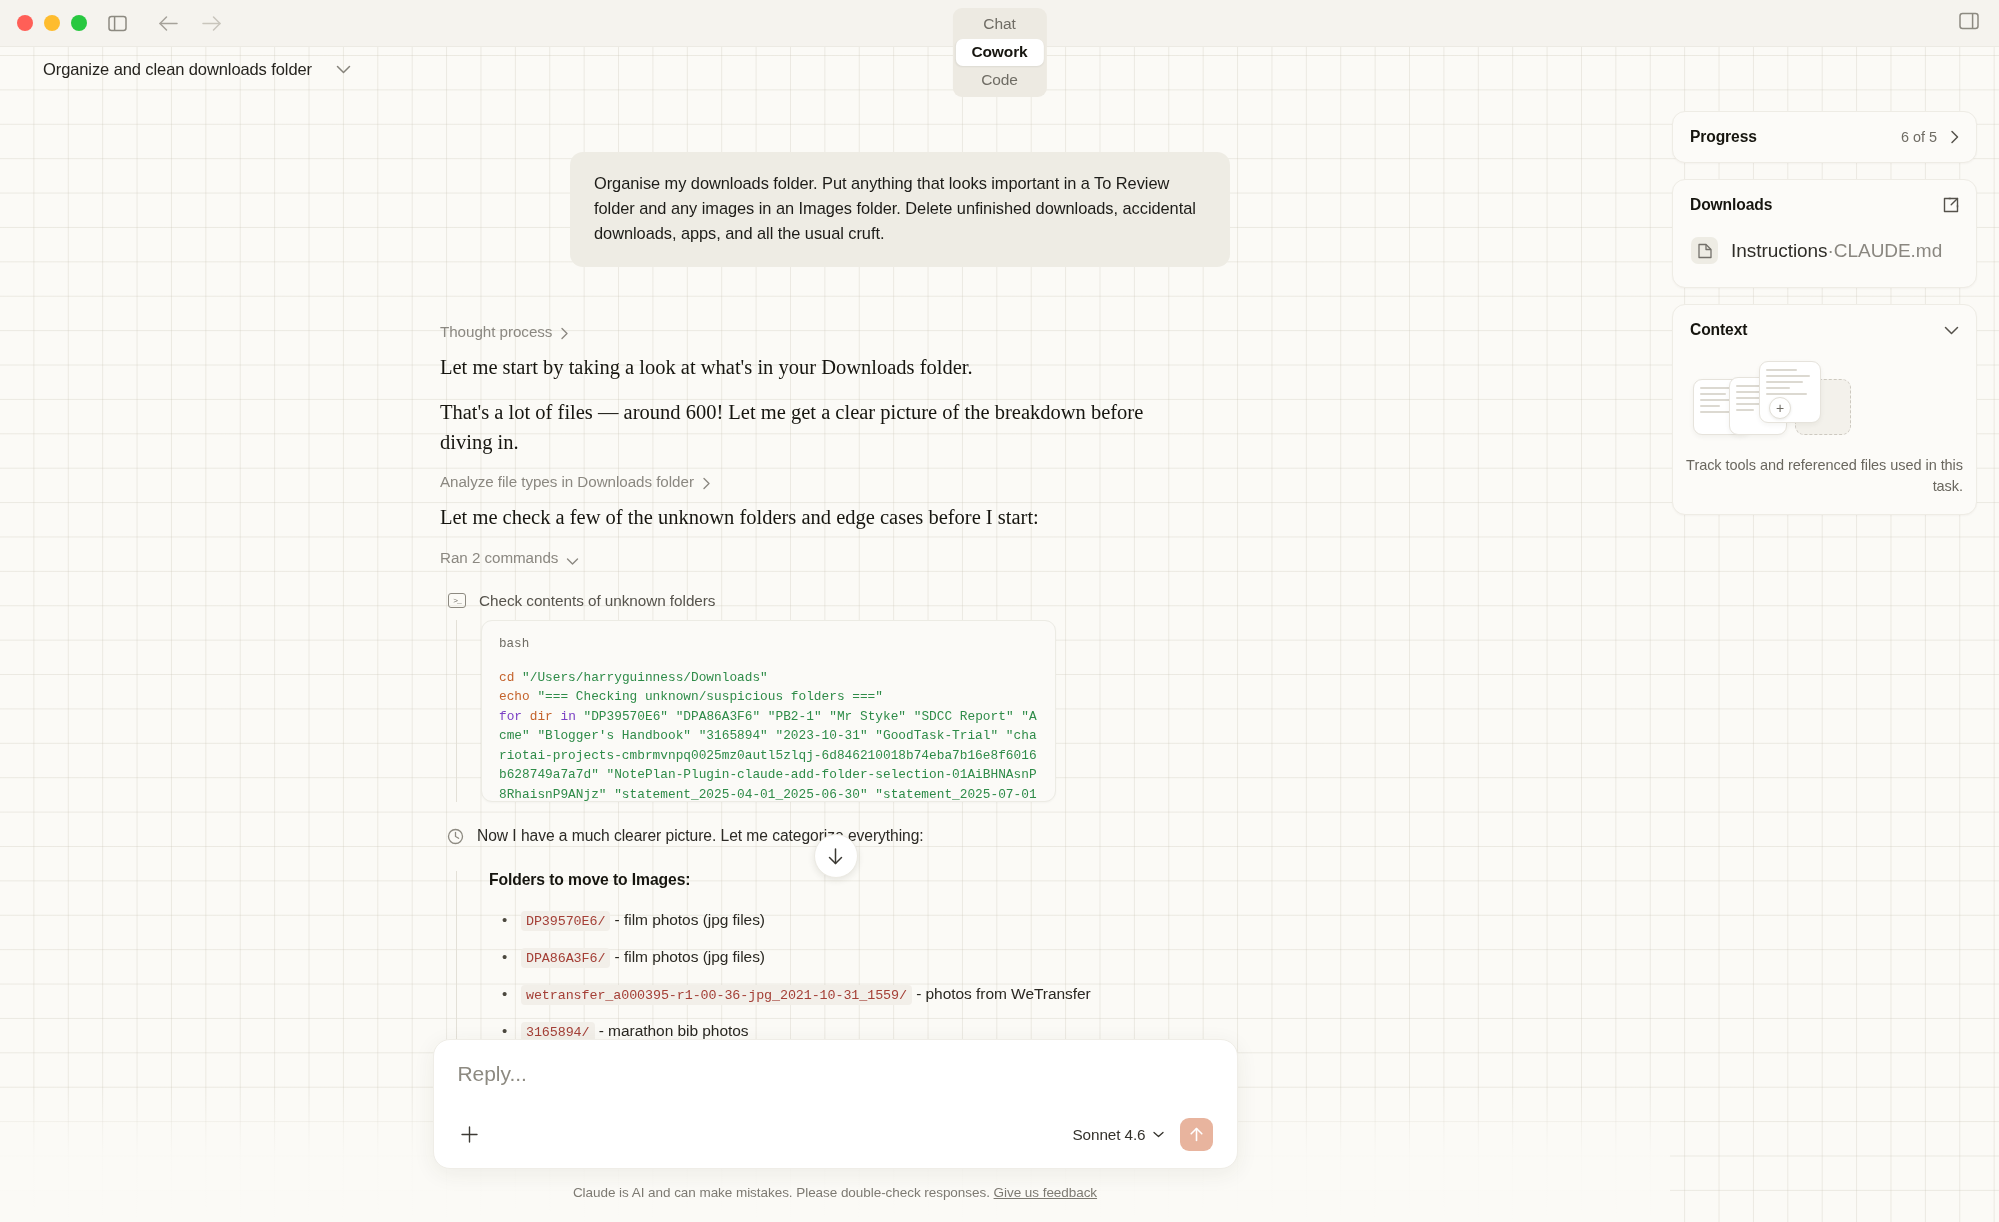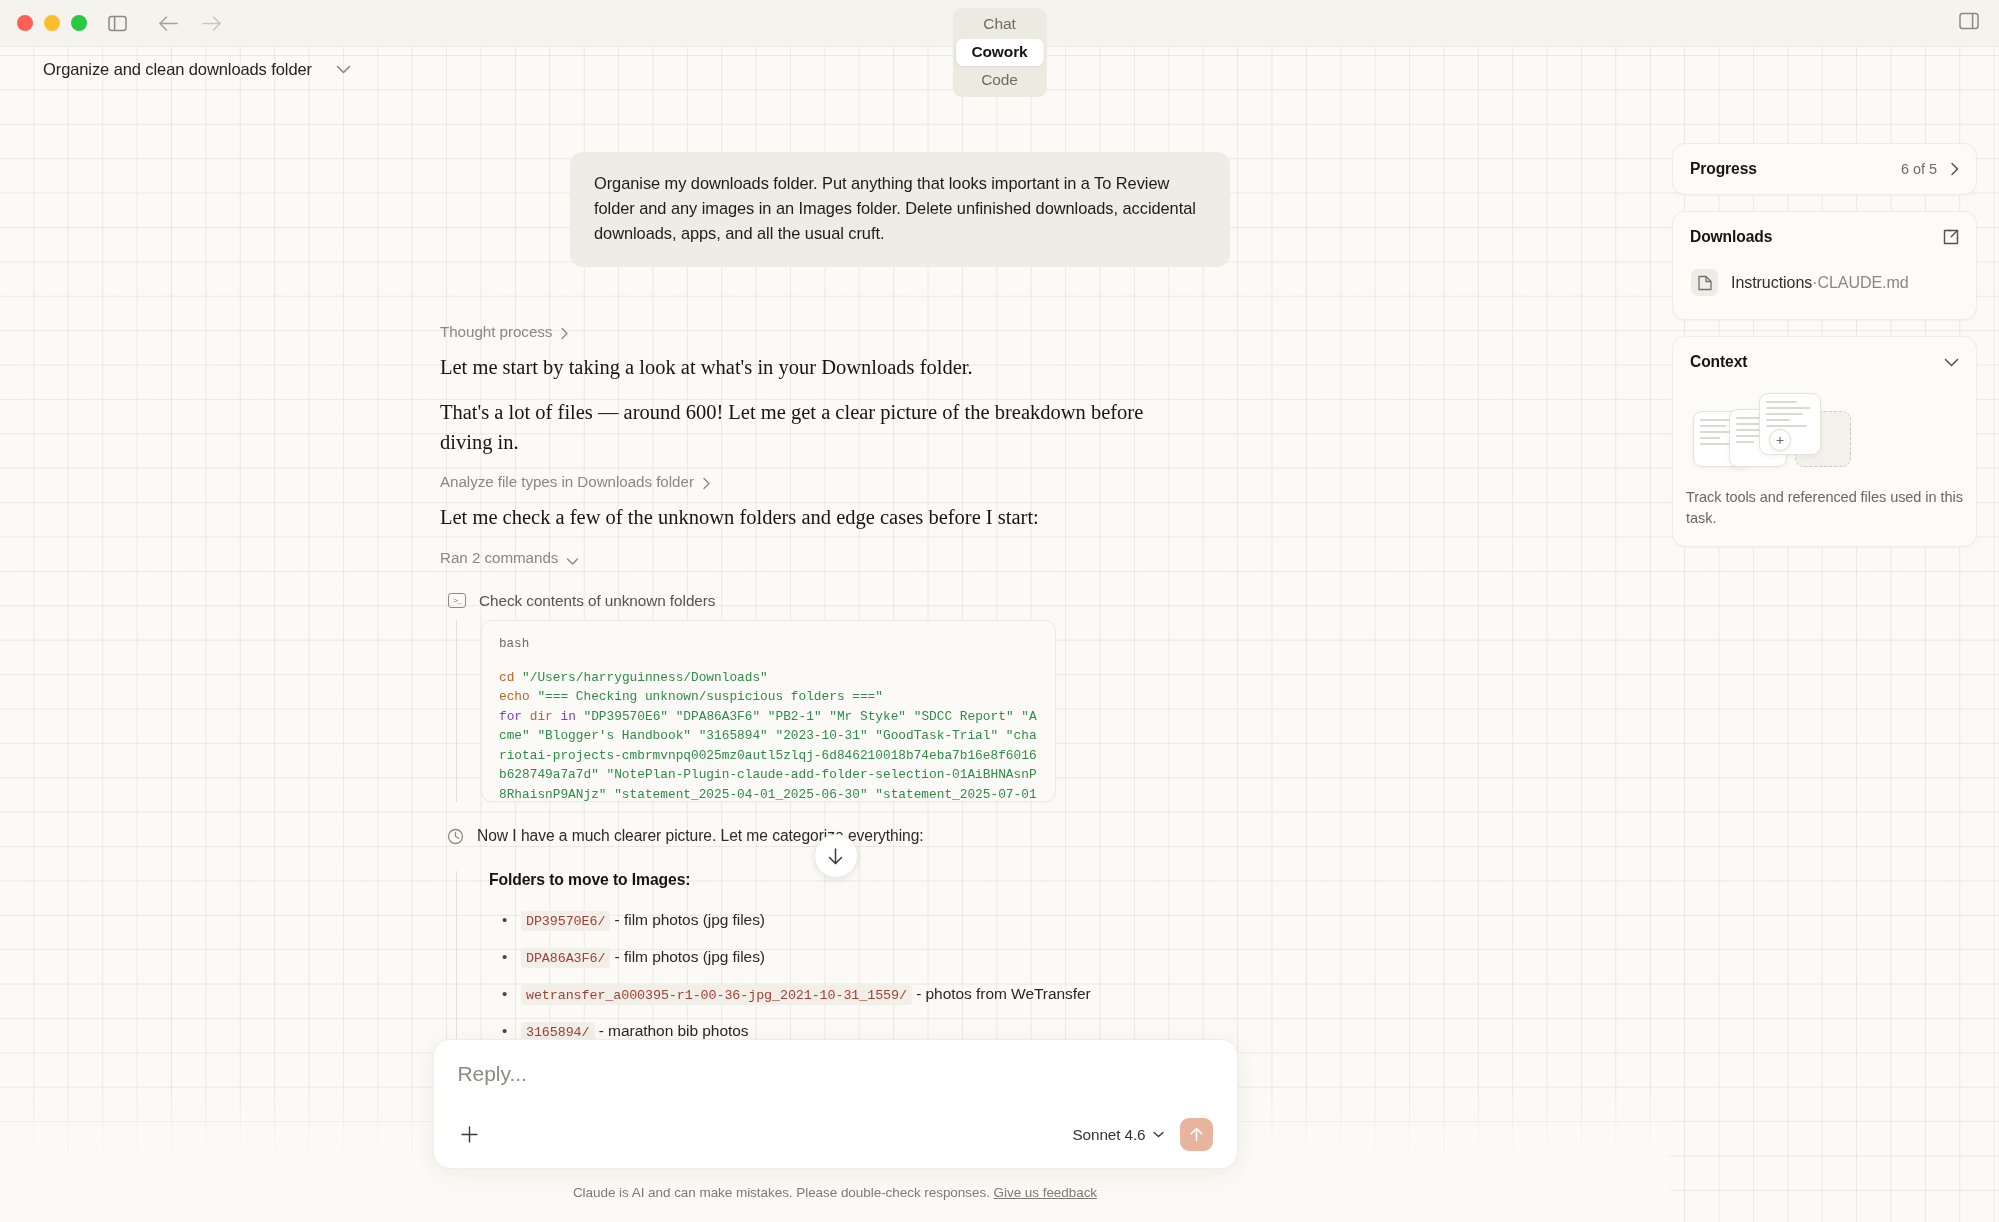--- a/index.html
+++ b/index.html
@@ -407,21 +407,21 @@
     margin-top: 16px;
     font-size: 13.5px;
     color: #7d7a72;
     letter-spacing: -0.05px;
   }
   .disclaimer a { color: #7d7a72; text-decoration: underline; }
 
   
   .sidebar {
     position: absolute;
-    top: 96px;
+    top: 64px;
     right: 22px;
     width: 305px;
     display: flex;
     flex-direction: column;
     gap: 16px;
     z-index: 25;
   }
   .card {
     background: #fcfbf8;
     border: 1px solid #eeece5;
@@ -466,21 +466,21 @@
     width: 27px; height: 27px;
     border-radius: 7px;
     background: #eeece4;
     display: flex;
     align-items: center;
     justify-content: center;
     color: #73706a;
     flex: none;
   }
   .file-name {
-    font-size: 16px;
+    font-size: 19px;
     color: #2f2d28;
     letter-spacing: -0.05px;
   }
   .file-name .sep { color: #8a8780; }
 
   .ctx-illo {
     position: relative;
     height: 76px;
     margin: 6px 0 18px 12px;
   }
@@ -524,20 +524,21 @@
     font-size: 14px;
     z-index: 6;
     box-shadow: 0 1px 3px rgba(45,40,25,0.09);
   }
   .ctx-desc {
     font-size: 14.5px;
     line-height: 1.48;
     color: #6a675f;
     padding: 0 13px 16px;
     letter-spacing: -0.05px;
+    text-align: right;
   }
 </style>
 </head>
 <body>
 
 <div class="app">
 
   <div class="titlebar">
     <div class="traffic">
       <div class="dot red"></div>

